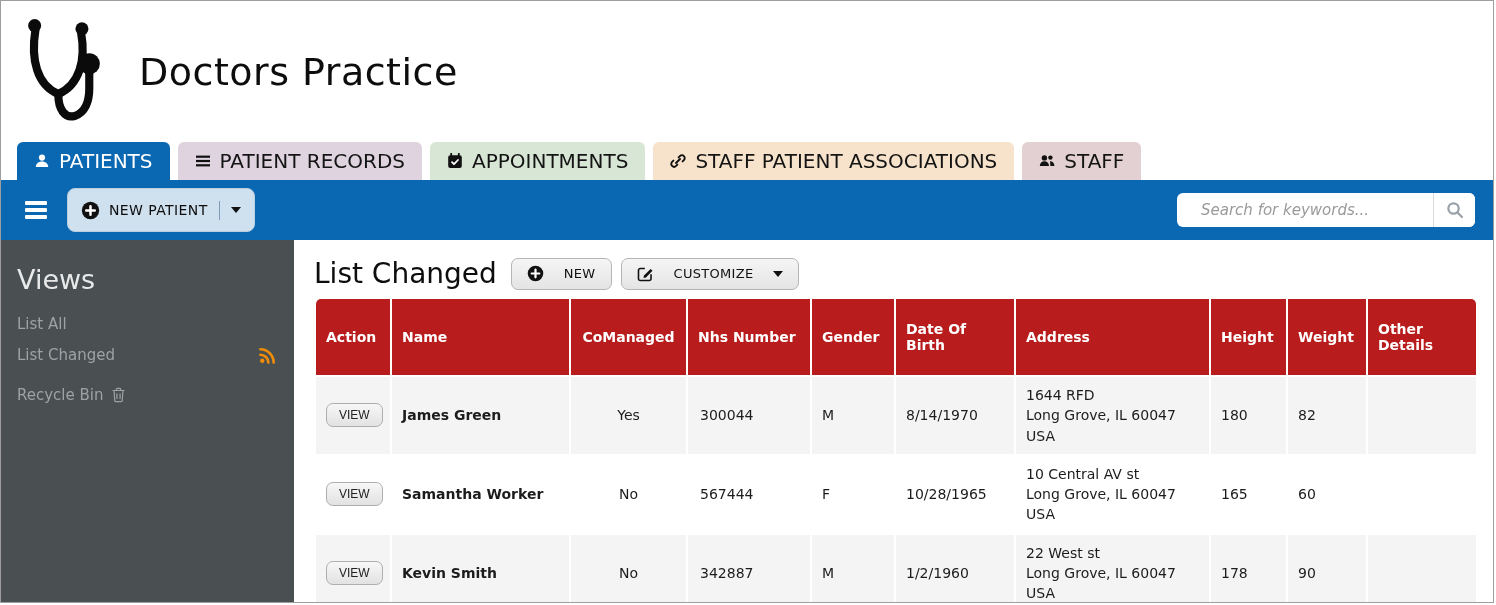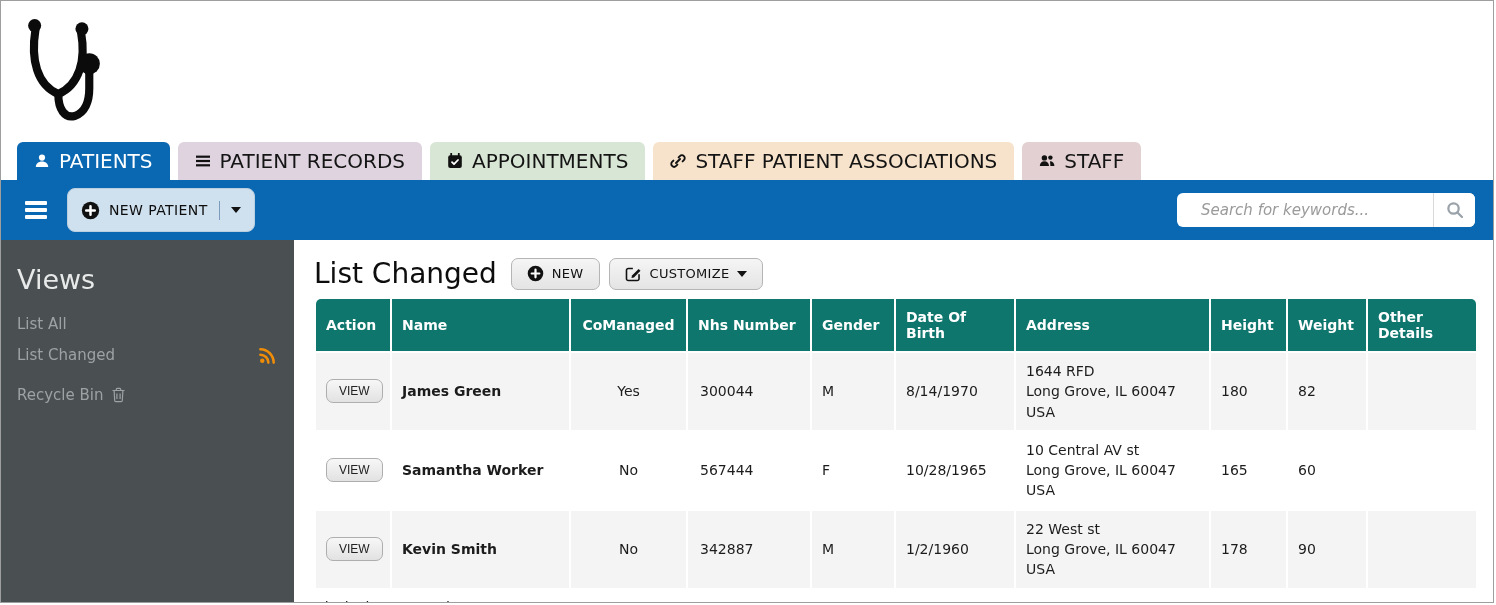--- a/index.html
+++ b/index.html
@@ -52,30 +52,30 @@
   .sidebar-heading { font-size:27px; color:#e8eaea; margin:10px 0 20px 0; font-weight:400; }
   .side-item { display:flex; align-items:center; font-size:15px; color:#9da2a4;
                margin-bottom:13px; cursor:pointer; }
   .side-item .right { margin-left:auto; }
   .side-item .near { margin-left:8px; }
   .side-item.gap-top { margin-top:22px; }
 
   .main { flex:1; padding:17px 17px 0 20px; min-width:0; }
   .title-row { display:flex; align-items:center; gap:9px; margin-bottom:7px; }
   .page-title { font-size:28px; color:#0d0d0d; font-weight:400; margin-right:5px; }
-  .btn-gray { display:inline-flex; align-items:center; gap:8px; height:32px; padding:0 15px;
+  .btn-gray { display:inline-flex; align-items:center; gap:20px; height:32px; padding:0 15px;
               font-size:13px; letter-spacing:0.3px; color:#111; cursor:pointer;
               border:1px solid #b5b5b5; border-radius:7px;
               background:linear-gradient(#f5f5f5,#e4e4e4); }
 
   
   table { border-collapse:separate; border-spacing:2px; width:1164px; table-layout:fixed;
           font-size:14px; }
-  th { background:#0f766e; color:#fff; font-weight:bold; text-align:left;
-       padding:10px 10px; vertical-align:middle; }
+  th { background:#b91c1c; color:#fff; font-weight:bold; text-align:left;
+       padding:22px 10px; vertical-align:middle; }
   thead th:first-child { border-top-left-radius:5px; }
   thead th:last-child  { border-top-right-radius:5px; }
   tbody tr:nth-child(odd) td { background:#f4f4f4; }
   tbody tr:nth-child(even) td { background:#fff; }
   td { padding:8px 10px; vertical-align:middle; color:#1c1c1c; }
   .c-name   { font-weight:bold; }
   .h-comanaged, .c-comanaged { text-align:center; }
   .c-nhs { padding-left:12px; }
   .h-dob, .c-dob, .h-height, .c-height, .h-weight, .c-weight { text-align:left; }
   .c-address { white-space:pre-line; line-height:1.45; }
@@ -93,20 +93,21 @@
   <div class="app-header">
     <svg class="logo ic" viewBox="0 0 130 140" aria-hidden="true">
       <g fill="none" stroke="#0b0b0b" stroke-width="10" stroke-linecap="round">
         <path d="M30 18 C24 55 32 86 58 97 C84 86 92 55 86 22"></path>
         <path d="M58 97 C58 116 66 127 78 124 C91 120 96 106 96 90 L96 72"></path>
       </g>
       <circle cx="29" cy="13" r="8" fill="#0b0b0b"></circle>
       <circle cx="87" cy="17" r="8" fill="#0b0b0b"></circle>
       <circle cx="96" cy="60" r="13" fill="#0b0b0b"></circle>
     </svg>
+    <div class="app-title">Doctors Practice</div>
   </div>
 
   <div class="tabs-row">
     <div class="tab tab-active">
       <svg class="ic" viewBox="0 0 16 16" fill="currentColor">
         <circle cx="8" cy="4.6" r="3.1"></circle>
           <path d="M1.8 14c0-3.4 2.8-5.5 6.2-5.5s6.2 2.1 6.2 5.5z"></path>
       </svg>
       <span>PATIENTS</span>
     </div>

